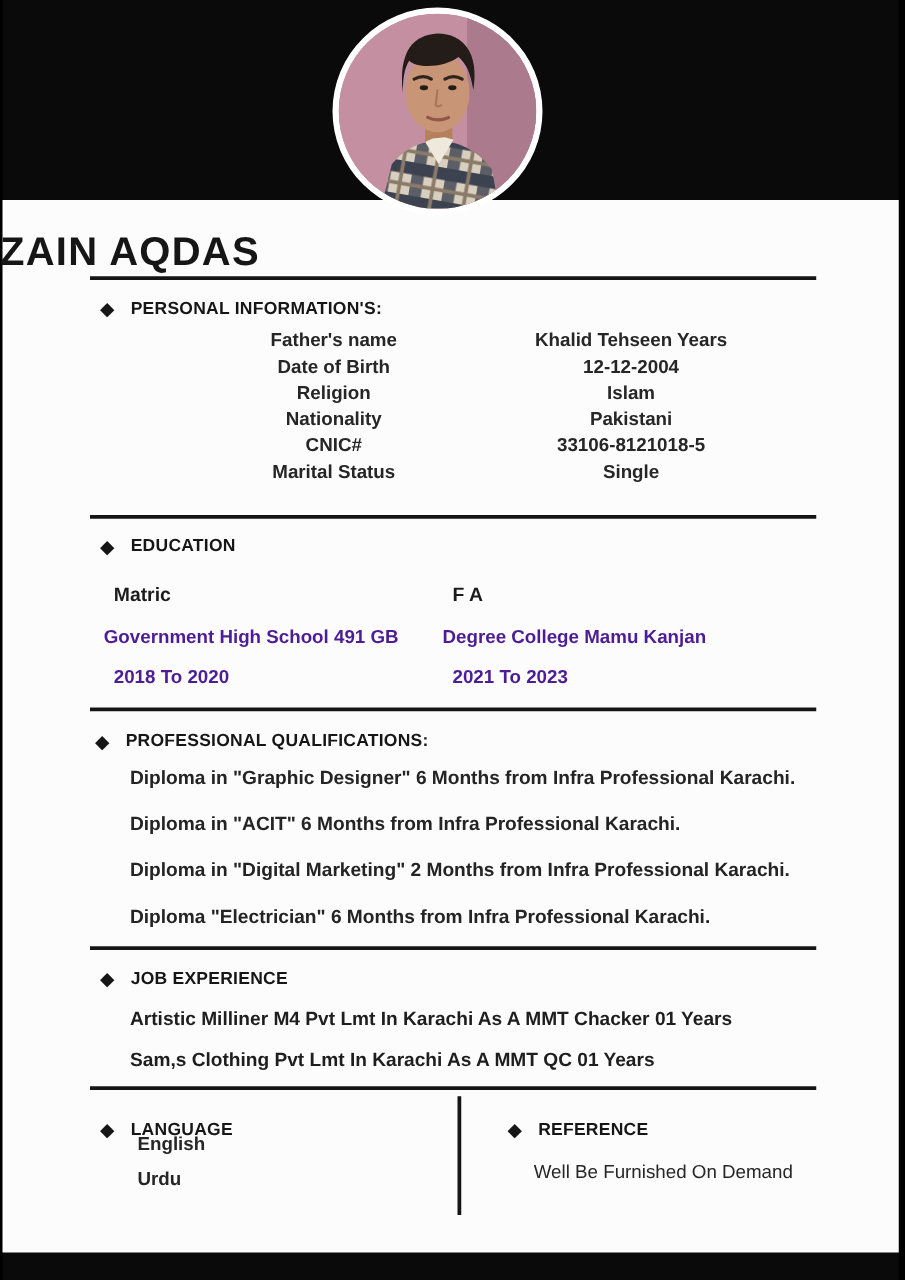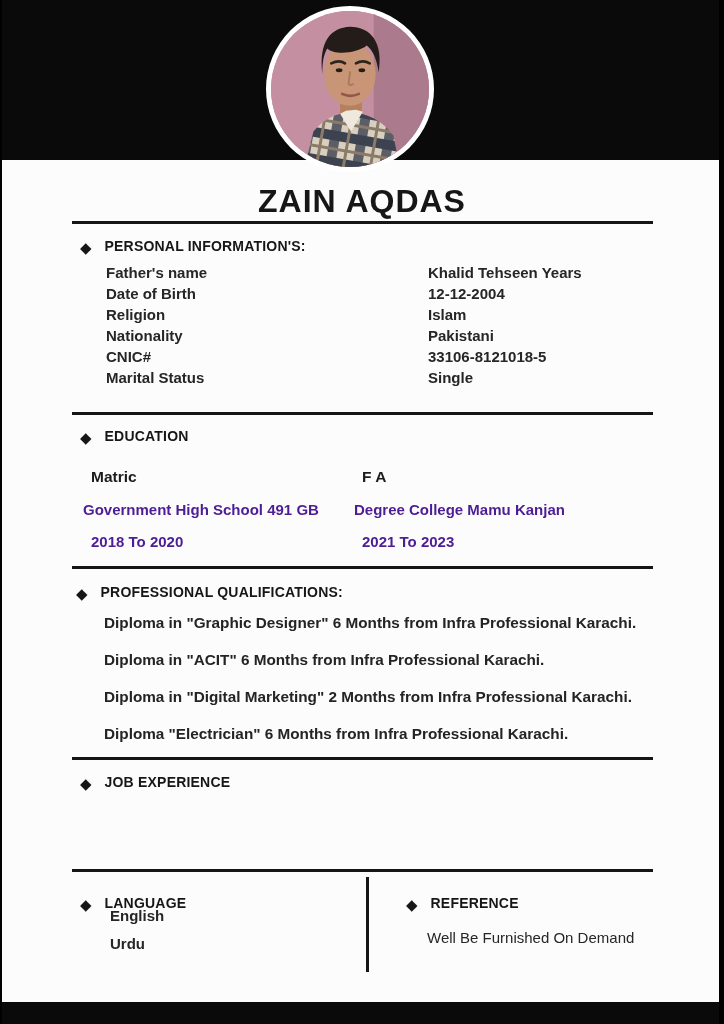--- a/index.html
+++ b/index.html
@@ -37,21 +37,21 @@
     position:absolute;left:266px;top:6px;
     width:168px;height:166px;
     border-radius:50%;
     border:5px solid #ffffff;
     overflow:hidden;
     background:var(--photo-bg);
   }
   .photo svg{display:block;width:100%;height:100%;}
   .title{
     position:absolute;left:0;top:183px;width:100%;
-    text-align:center;
+    text-align:left;
     font-size:32px;
     font-weight:900;
     letter-spacing:1px;
     color:#161616;
   }
   .rule{
     position:absolute;left:72px;width:581px;height:3px;
     background:#151515;
   }
   .sec-head{
@@ -61,21 +61,21 @@
     color:#161616;
   }
   .bullet{
     font-size:15px;line-height:1;
     transform:translateY(1px);
   }
   .sec-title{
     font-size:14px;
     letter-spacing:0.2px;
   }
-  .kv{position:absolute;left:106px;top:262px;}
+  .kv{position:absolute;left:106px;top:262px;text-align:center;}
   .kv-row{
     display:grid;
     grid-template-columns:322px 1fr;
     height:21px;
     align-items:center;
   }
   .kv-label,.kv-value{
     font-size:15px;font-weight:bold;color:#262626;
     white-space:nowrap;
   }
@@ -213,20 +213,24 @@
     <div class="q-item">Diploma in "Digital Marketing" 2 Months from Infra Professional Karachi.</div>
     <div class="q-item">Diploma "Electrician" 6 Months from Infra Professional Karachi.</div>
   </div>
 
   <div class="rule" style="top:757px"></div>
 
   <div class="sec-head" style="left:80px;top:774px">
     <span class="bullet">◆</span>
     <span class="sec-title">JOB EXPERIENCE</span>
   </div>
+  <div class="job-list">
+    <div class="job-item">Artistic Milliner M4 Pvt Lmt In Karachi As A MMT Chacker 01 Years</div>
+    <div class="job-item">Sam,s Clothing Pvt Lmt In Karachi As A MMT QC 01 Years</div>
+  </div>
 
   <div class="rule" style="top:869px"></div>
   <div class="v-divider"></div>
 
   <div class="sec-head" style="left:80px;top:895px">
     <span class="bullet">◆</span>
     <span class="sec-title">LANGUAGE</span>
   </div>
   <div class="lang-list">
     <div class="lang-item">English</div>

